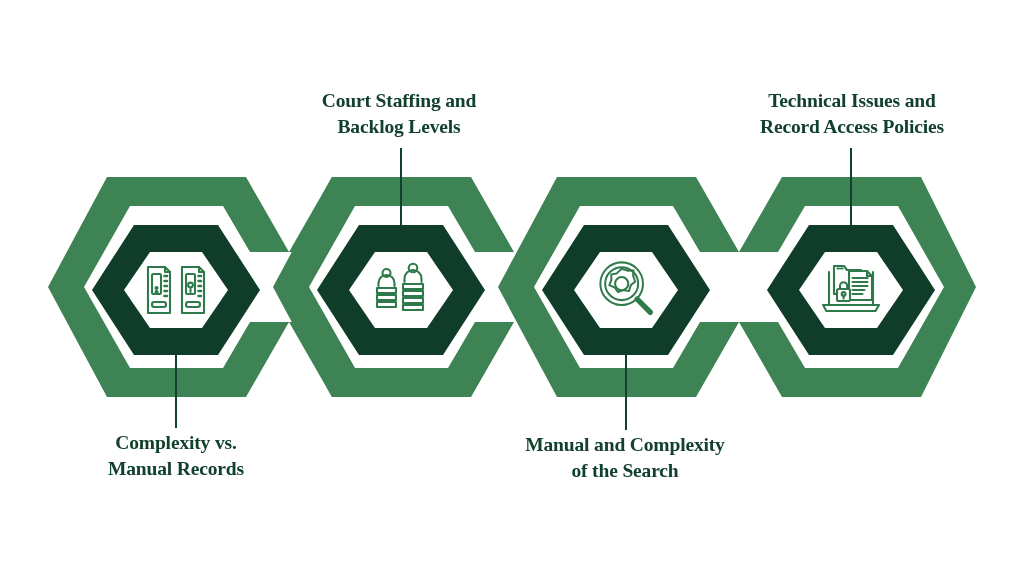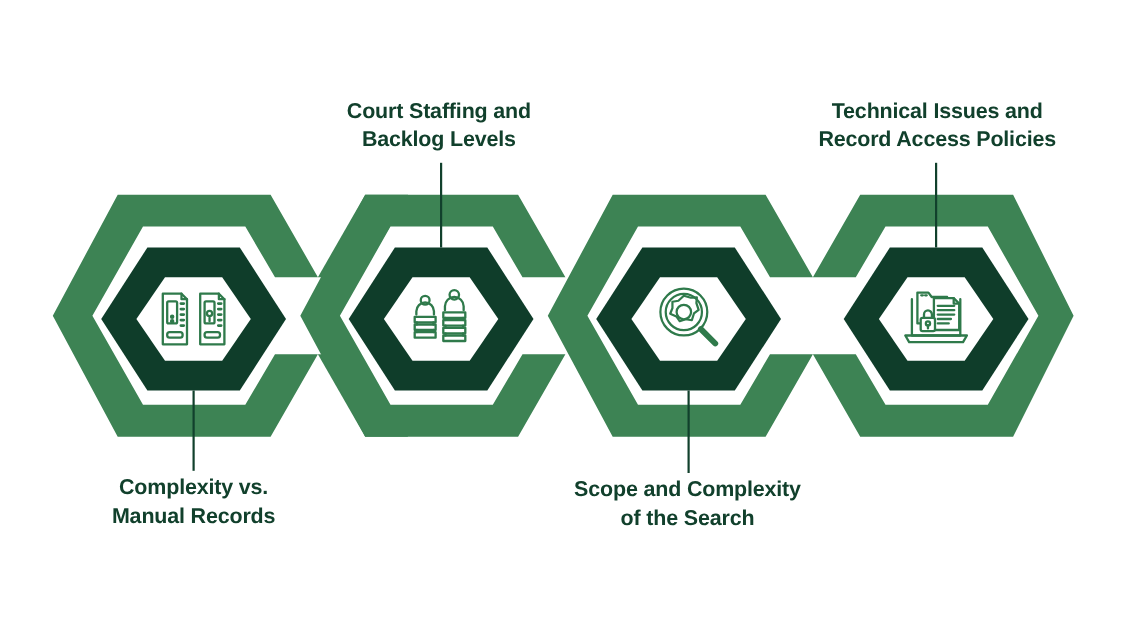--- a/index.html
+++ b/index.html
@@ -22,21 +22,21 @@
   #diagram-svg {
     position: absolute;
     left: 0;
     top: 0;
     width: 1024px;
     height: 576px;
   }
   .step-label {
     position: absolute;
     text-align: center;
-    font-family: Liberation Sans, sans-serif;
+    font-family: Liberation Serif, serif;
     font-weight: bold;
     font-size: 19.5px;
     line-height: 1.35;
     color: #11402c;
     letter-spacing: -0.15px;
     white-space: pre-line;
   }
   .label-1 { left: 70px;  top: 430px; width: 212px; }
   .label-2 { left: 290px; top: 88px;  width: 218px; }
   .label-3 { left: 500px; top: 432px; width: 250px; }
@@ -231,18 +231,18 @@
       <polygon fill="#ffffff" points="825,252 877,252 903,290 877,328 825,328 799,290"></polygon>
       <use href="#icon-laptop-lock" x="819" y="257" width="64" height="64"></use>
     </g>
     <line x1="851" y1="225" x2="851" y2="148" stroke="#11402c" stroke-width="2"></line>
   </svg>
 
   <div class="step-label label-1">Complexity vs.
 Manual Records</div>
   <div class="step-label label-2">Court Staffing and
 Backlog Levels</div>
-  <div class="step-label label-3">Scope and Complexity
+  <div class="step-label label-3">Manual and Complexity
 of the Search</div>
   <div class="step-label label-4">Technical Issues and
 Record Access Policies</div>
 
 </div>
 
 </body></html>

